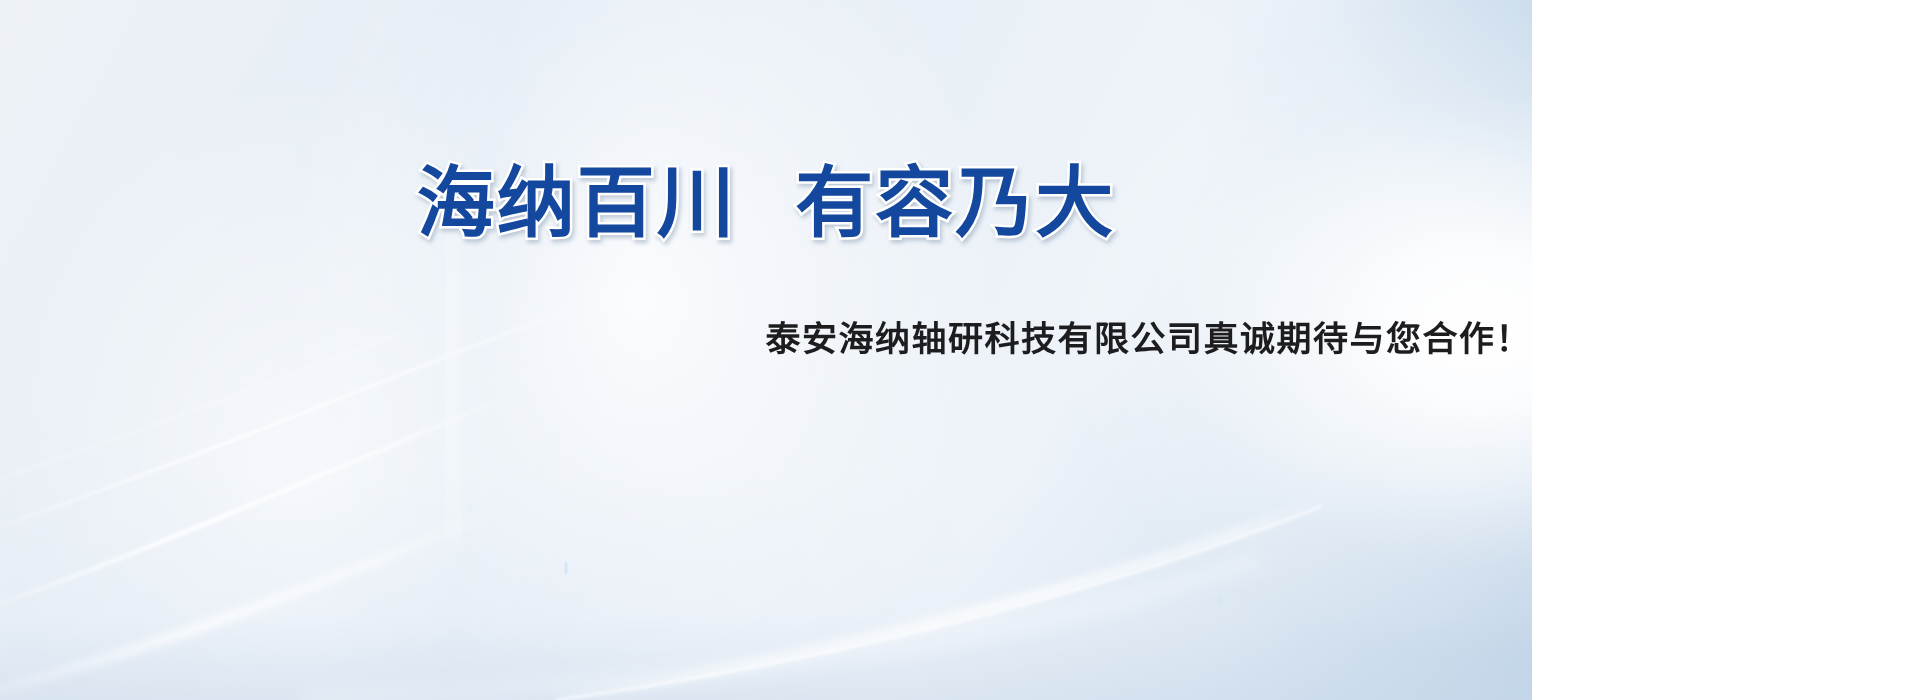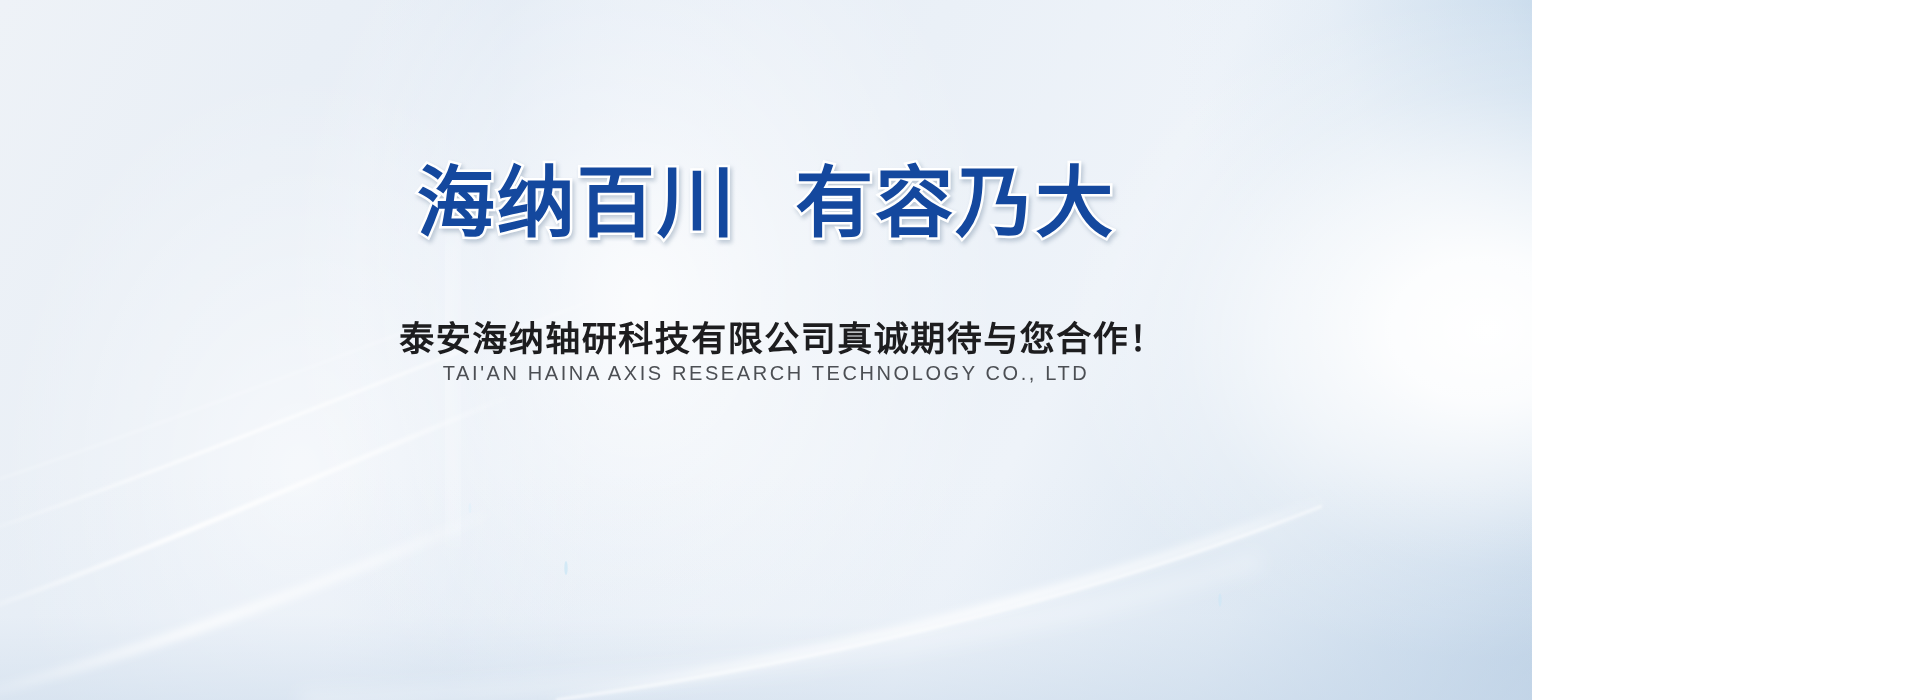--- a/index.html
+++ b/index.html
@@ -143,21 +143,21 @@
     -webkit-text-stroke: 5px #ffffff;
     paint-order: stroke fill;
     filter: drop-shadow(2px 3px 2px rgba(120,140,165,0.42));
   }
 
   .subtitle {
     position: absolute;
     top: 310px;
     left: 0;
     right: 0;
-    text-align: center;
+    text-align: right;
     font-family: "DejaVu Sans", "Liberation Sans", sans-serif;
     font-size: 35px;
     font-weight: 700;
     letter-spacing: 1.5px;
     color: #1d1d1f;
     margin-left: 33px;
   }
 
   .eyebrow-en {
     position: absolute;
@@ -245,16 +245,15 @@
     <ellipse cx="1812" cy="592" rx="1.6" ry="7" fill="#d6ecfa" opacity="0.80"></ellipse>
     <ellipse cx="1670" cy="434" rx="1.4" ry="6" fill="#d6ecfa" opacity="0.60"></ellipse>
     <ellipse cx="470" cy="508" rx="1.3" ry="5" fill="#dff0fb" opacity="0.55"></ellipse>
   </svg>
 
   <div class="content">
     <div class="headline">海纳百川  有容乃大</div>
 
     <div class="subtitle">泰安海纳轴研科技有限公司真诚期待与您合作！</div>
 
-    <div class="eyebrow-en">TAI'AN HAINA AXIS RESEARCH TECHNOLOGY CO., LTD</div>
   </div>
 
 </div>
 
 </body></html>

